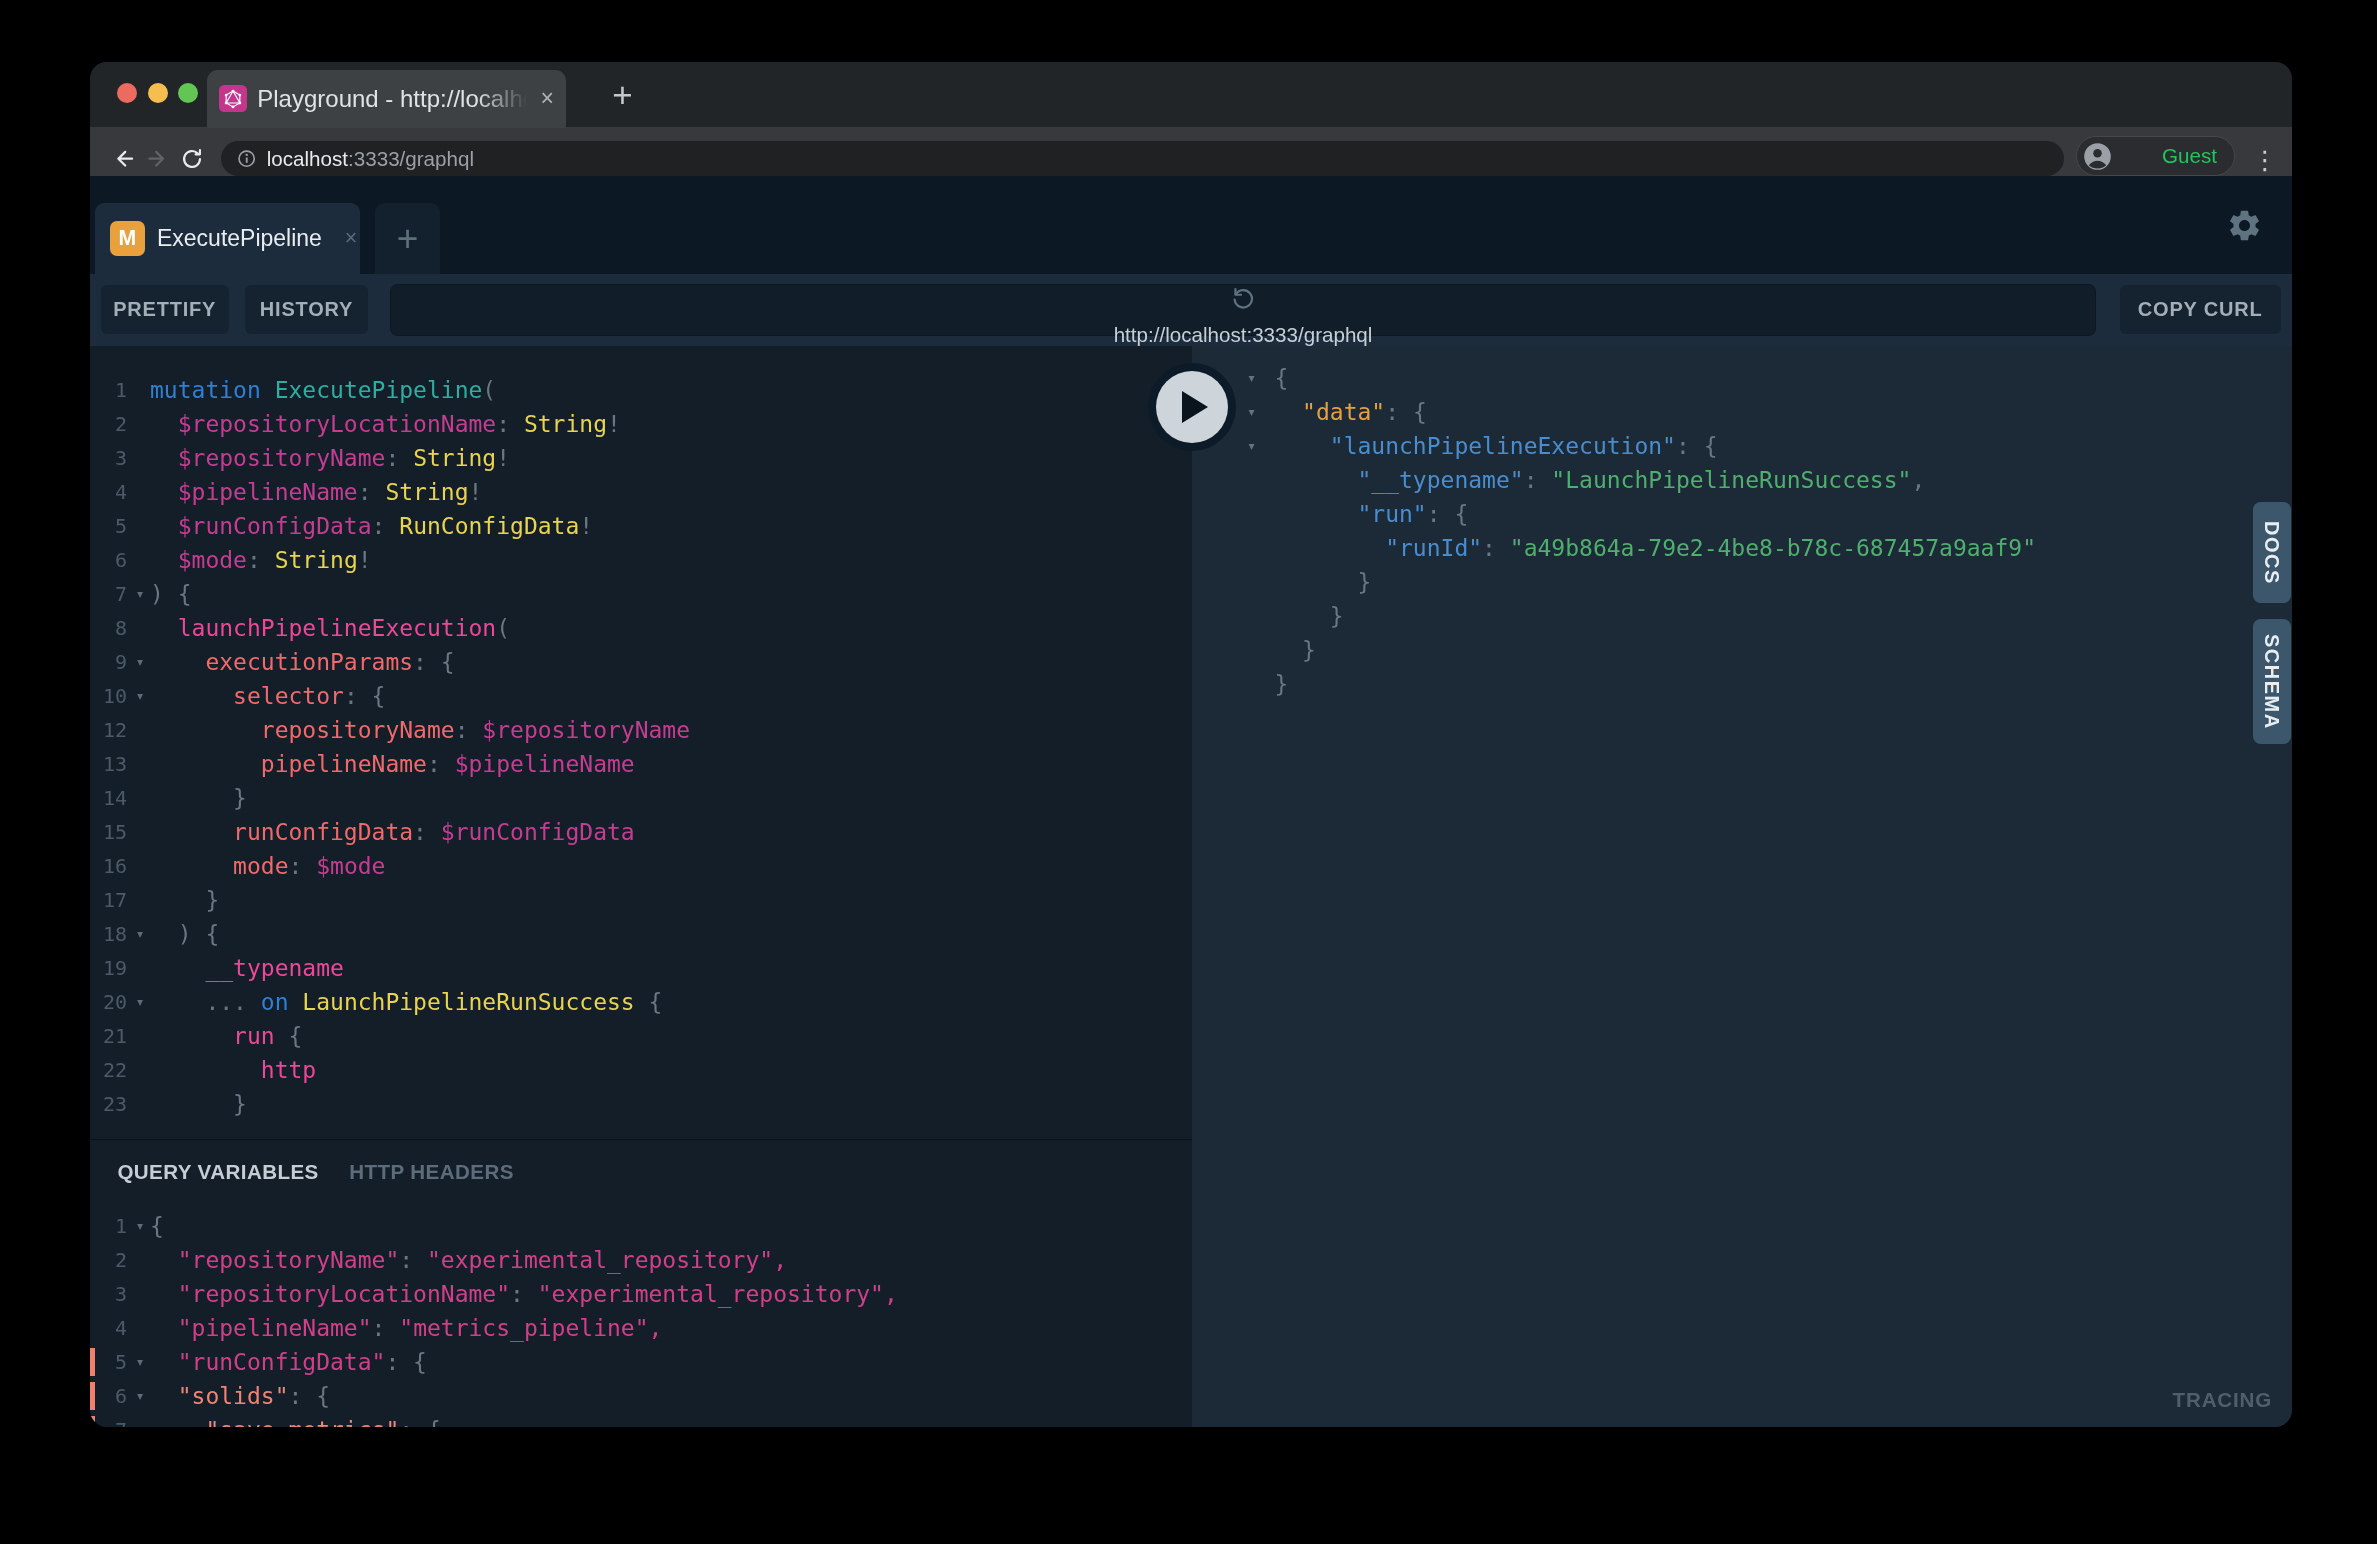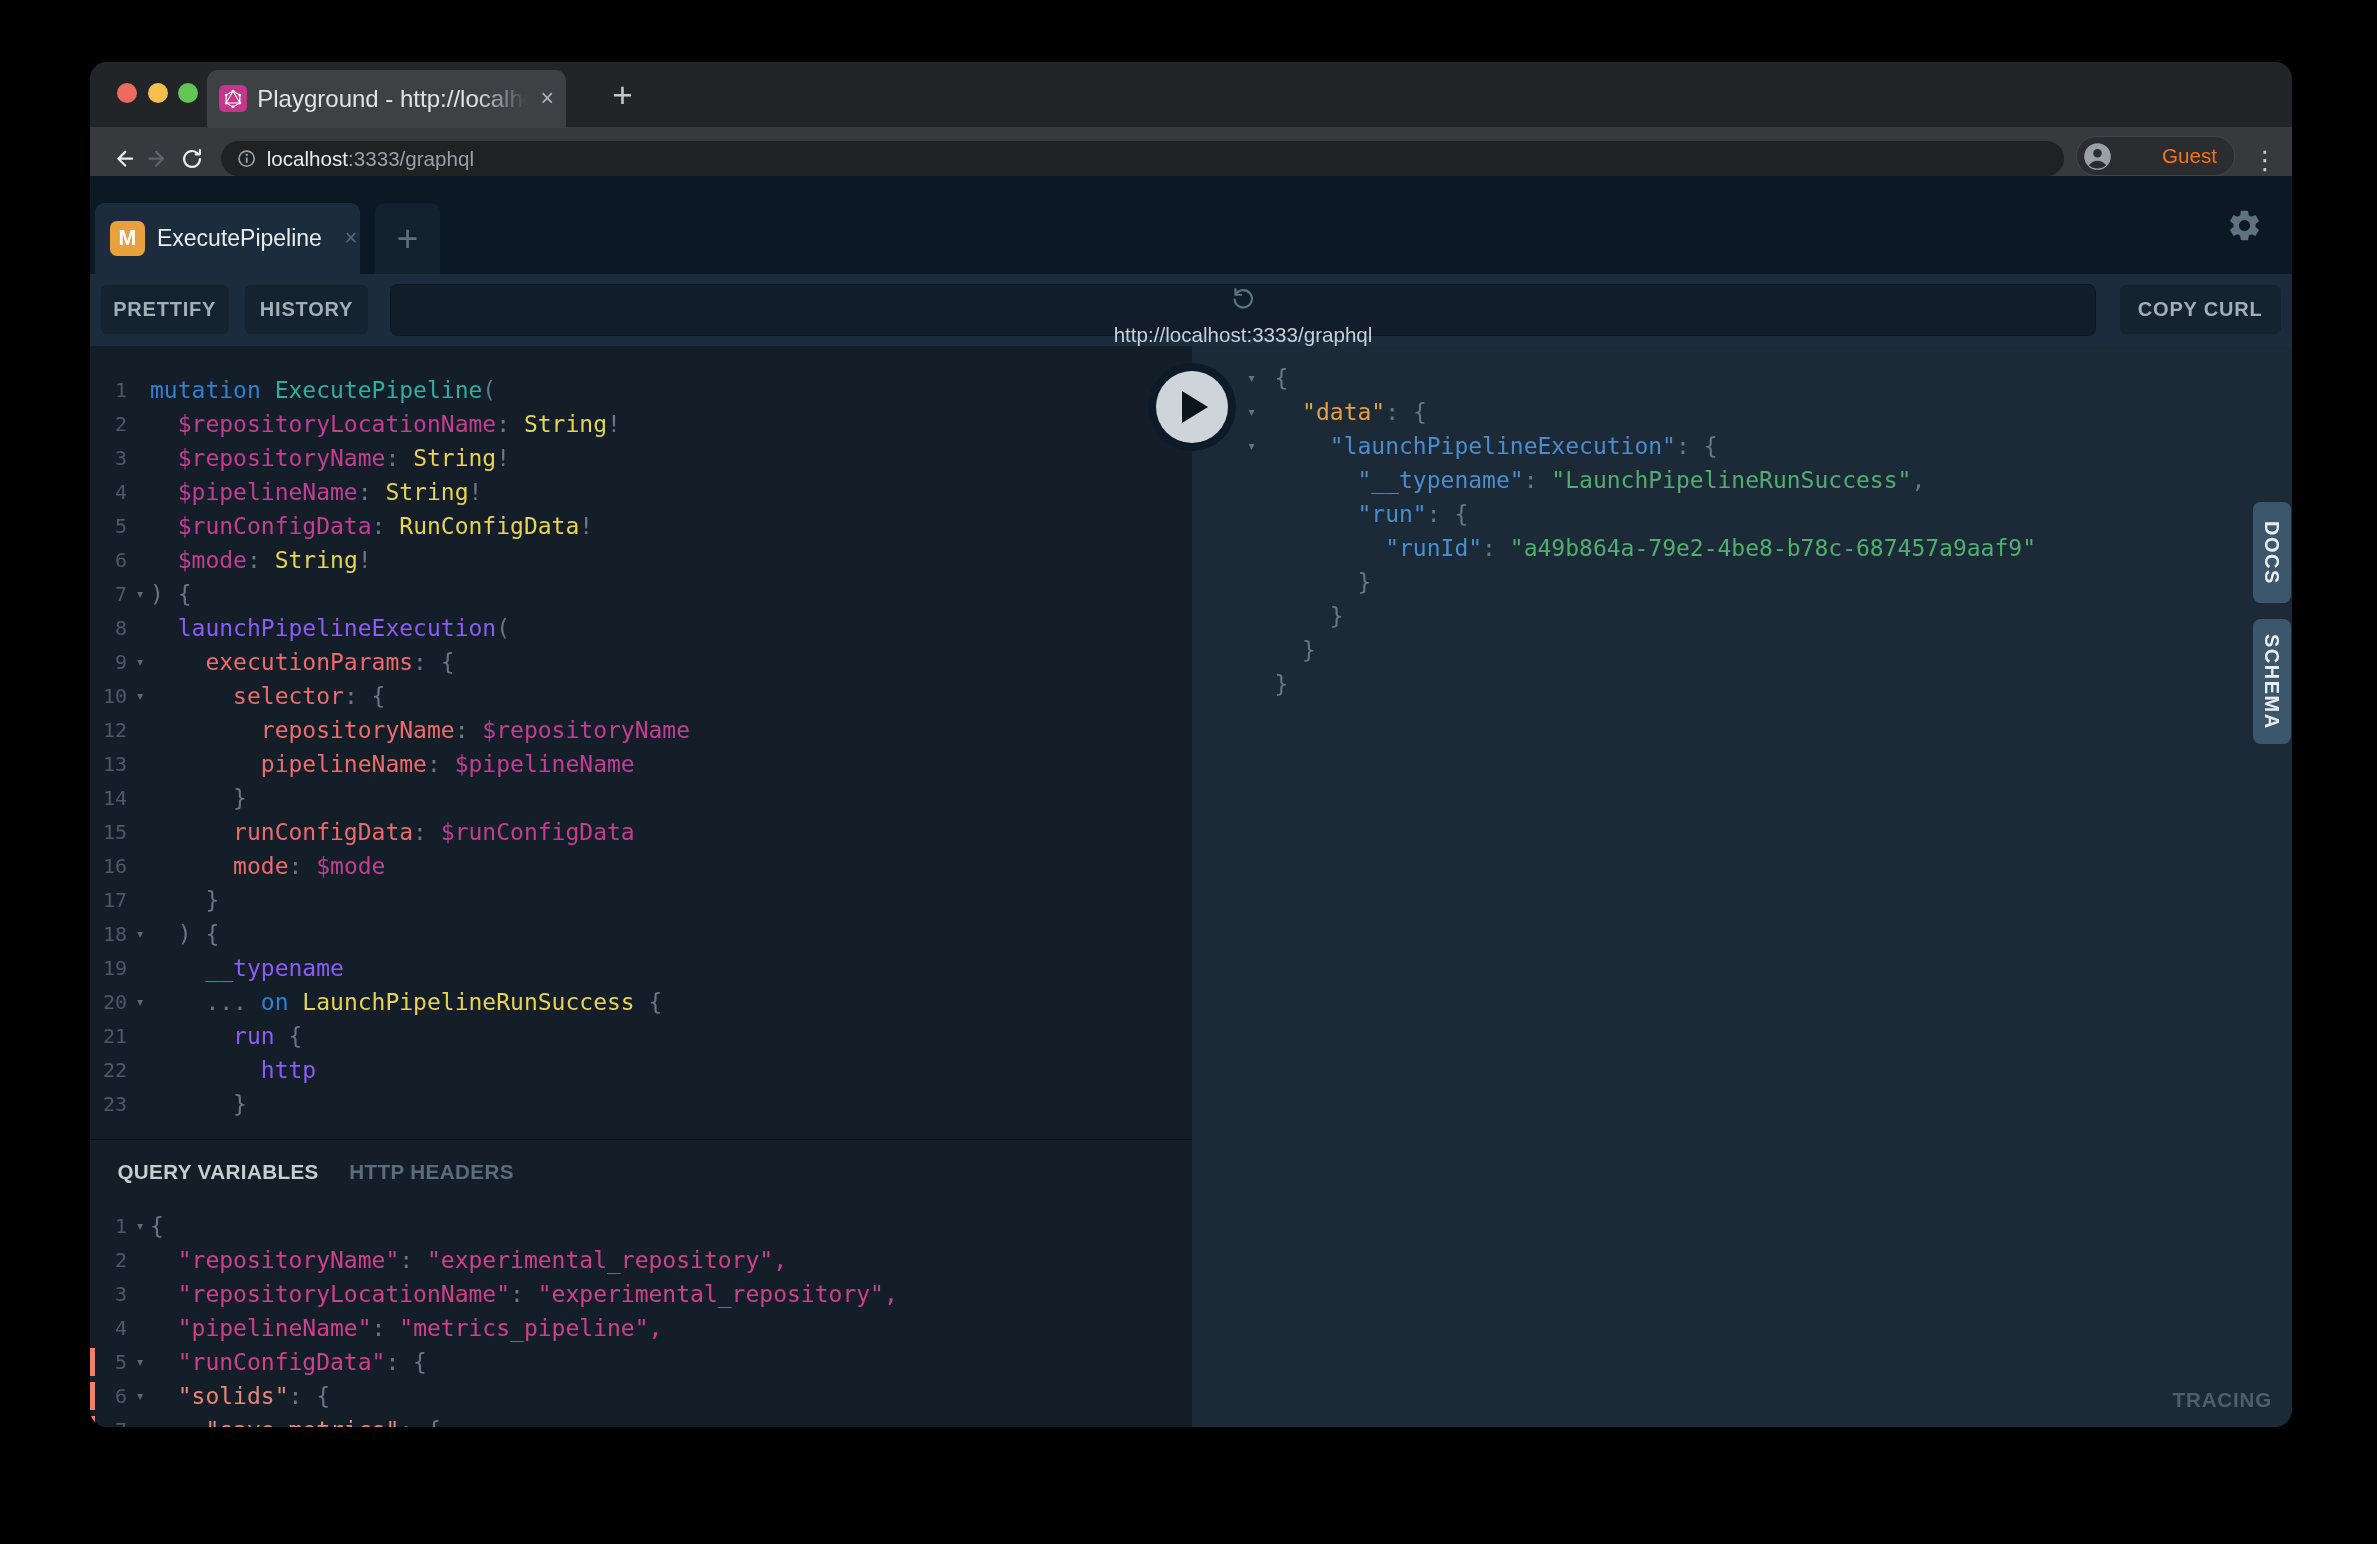--- a/index.html
+++ b/index.html
@@ -32,21 +32,21 @@
   .nav { height:49px; background:#37393C; display:flex; align-items:flex-end;
          padding:0 17px; flex:none; }
   .navic { flex:none; display:flex; align-items:center; justify-content:center;
            width:34px; height:34px; }
   .url-pill { height:35px; flex:1; border-radius:17.5px; background:#1F2123;
               display:flex; align-items:center; padding:0 15.2px; margin:0 12.2px; gap:9.1px; }
   .url-host { font-size:20.6px; color:#E8EAED; }
   .url-rest { font-size:20.6px; color:#9AA0A6; }
   .guest { height:40px; border-radius:20px; background:#2A2C2F; border:0.8px solid #44474B;
            display:flex; align-items:center; gap:9.1px; padding:0 17px 0 6.1px; flex:none; }
-  .guest-label { font-size:20.6px; color:#f97316;margin-left:41px; }
+  .guest-label { font-size:20.6px; color:#22c55e;margin-left:41px; }
   .dots { font-size:26px; color:#C8CBCE; margin-left:17px; flex:none; width:23px;
           text-align:center; }
 
   
   .sess { height:98px; background:#0C1824; position:relative; flex:none; }
   .sess-tab { position:absolute; left:4.6px; top:27.4px; width:265px; height:71px;
               background:#1C2C3C; border-radius:9.1px 9.1px 0 0; display:flex;
               align-items:center; padding:0 15.2px; gap:12.2px; }
   .mbadge { width:35px; height:35px; border-radius:6.9px; background:#E8A13D; color:#fff;
             font-weight:bold; font-size:21.3px; display:flex; align-items:center;
@@ -95,21 +95,21 @@
           padding-right:3px; }
   .fold { flex:none; width:20px; text-align:center; color:#5E6B77; font-size:15.2px; }
   .rfold{ flex:none; width:27.4px; margin-left:55px; color:#66737F; font-size:15.2px; }
   .code { white-space:pre; }
 
   .tk-kw   { color:#2F80D4; }
   .tk-def  { color:#30ADA2; }
   .tk-var  { color:#C53D93; }
   .tk-typ  { color:#E8D44F; }
   .tk-prop { color:#F06A6C; }
-  .tk-fld  { color:#8b5cf6; }
+  .tk-fld  { color:#ec4899; }
   .tk-pun  { color:#6A7682; }
   .tk-pln  { color:#CBD3DA; }
   .tk-rkey { color:#4A8DCE; }
   .tk-rdata{ color:#E6A13E; }
   .tk-rstr { color:#50AF6E; }
   .tk-vkey { color:#D0408A; }
   .tk-vsal { color:#F08575; }
 
   
   .play-ring { position:absolute; left:1058px; top:17px; width:88px; height:88px;

